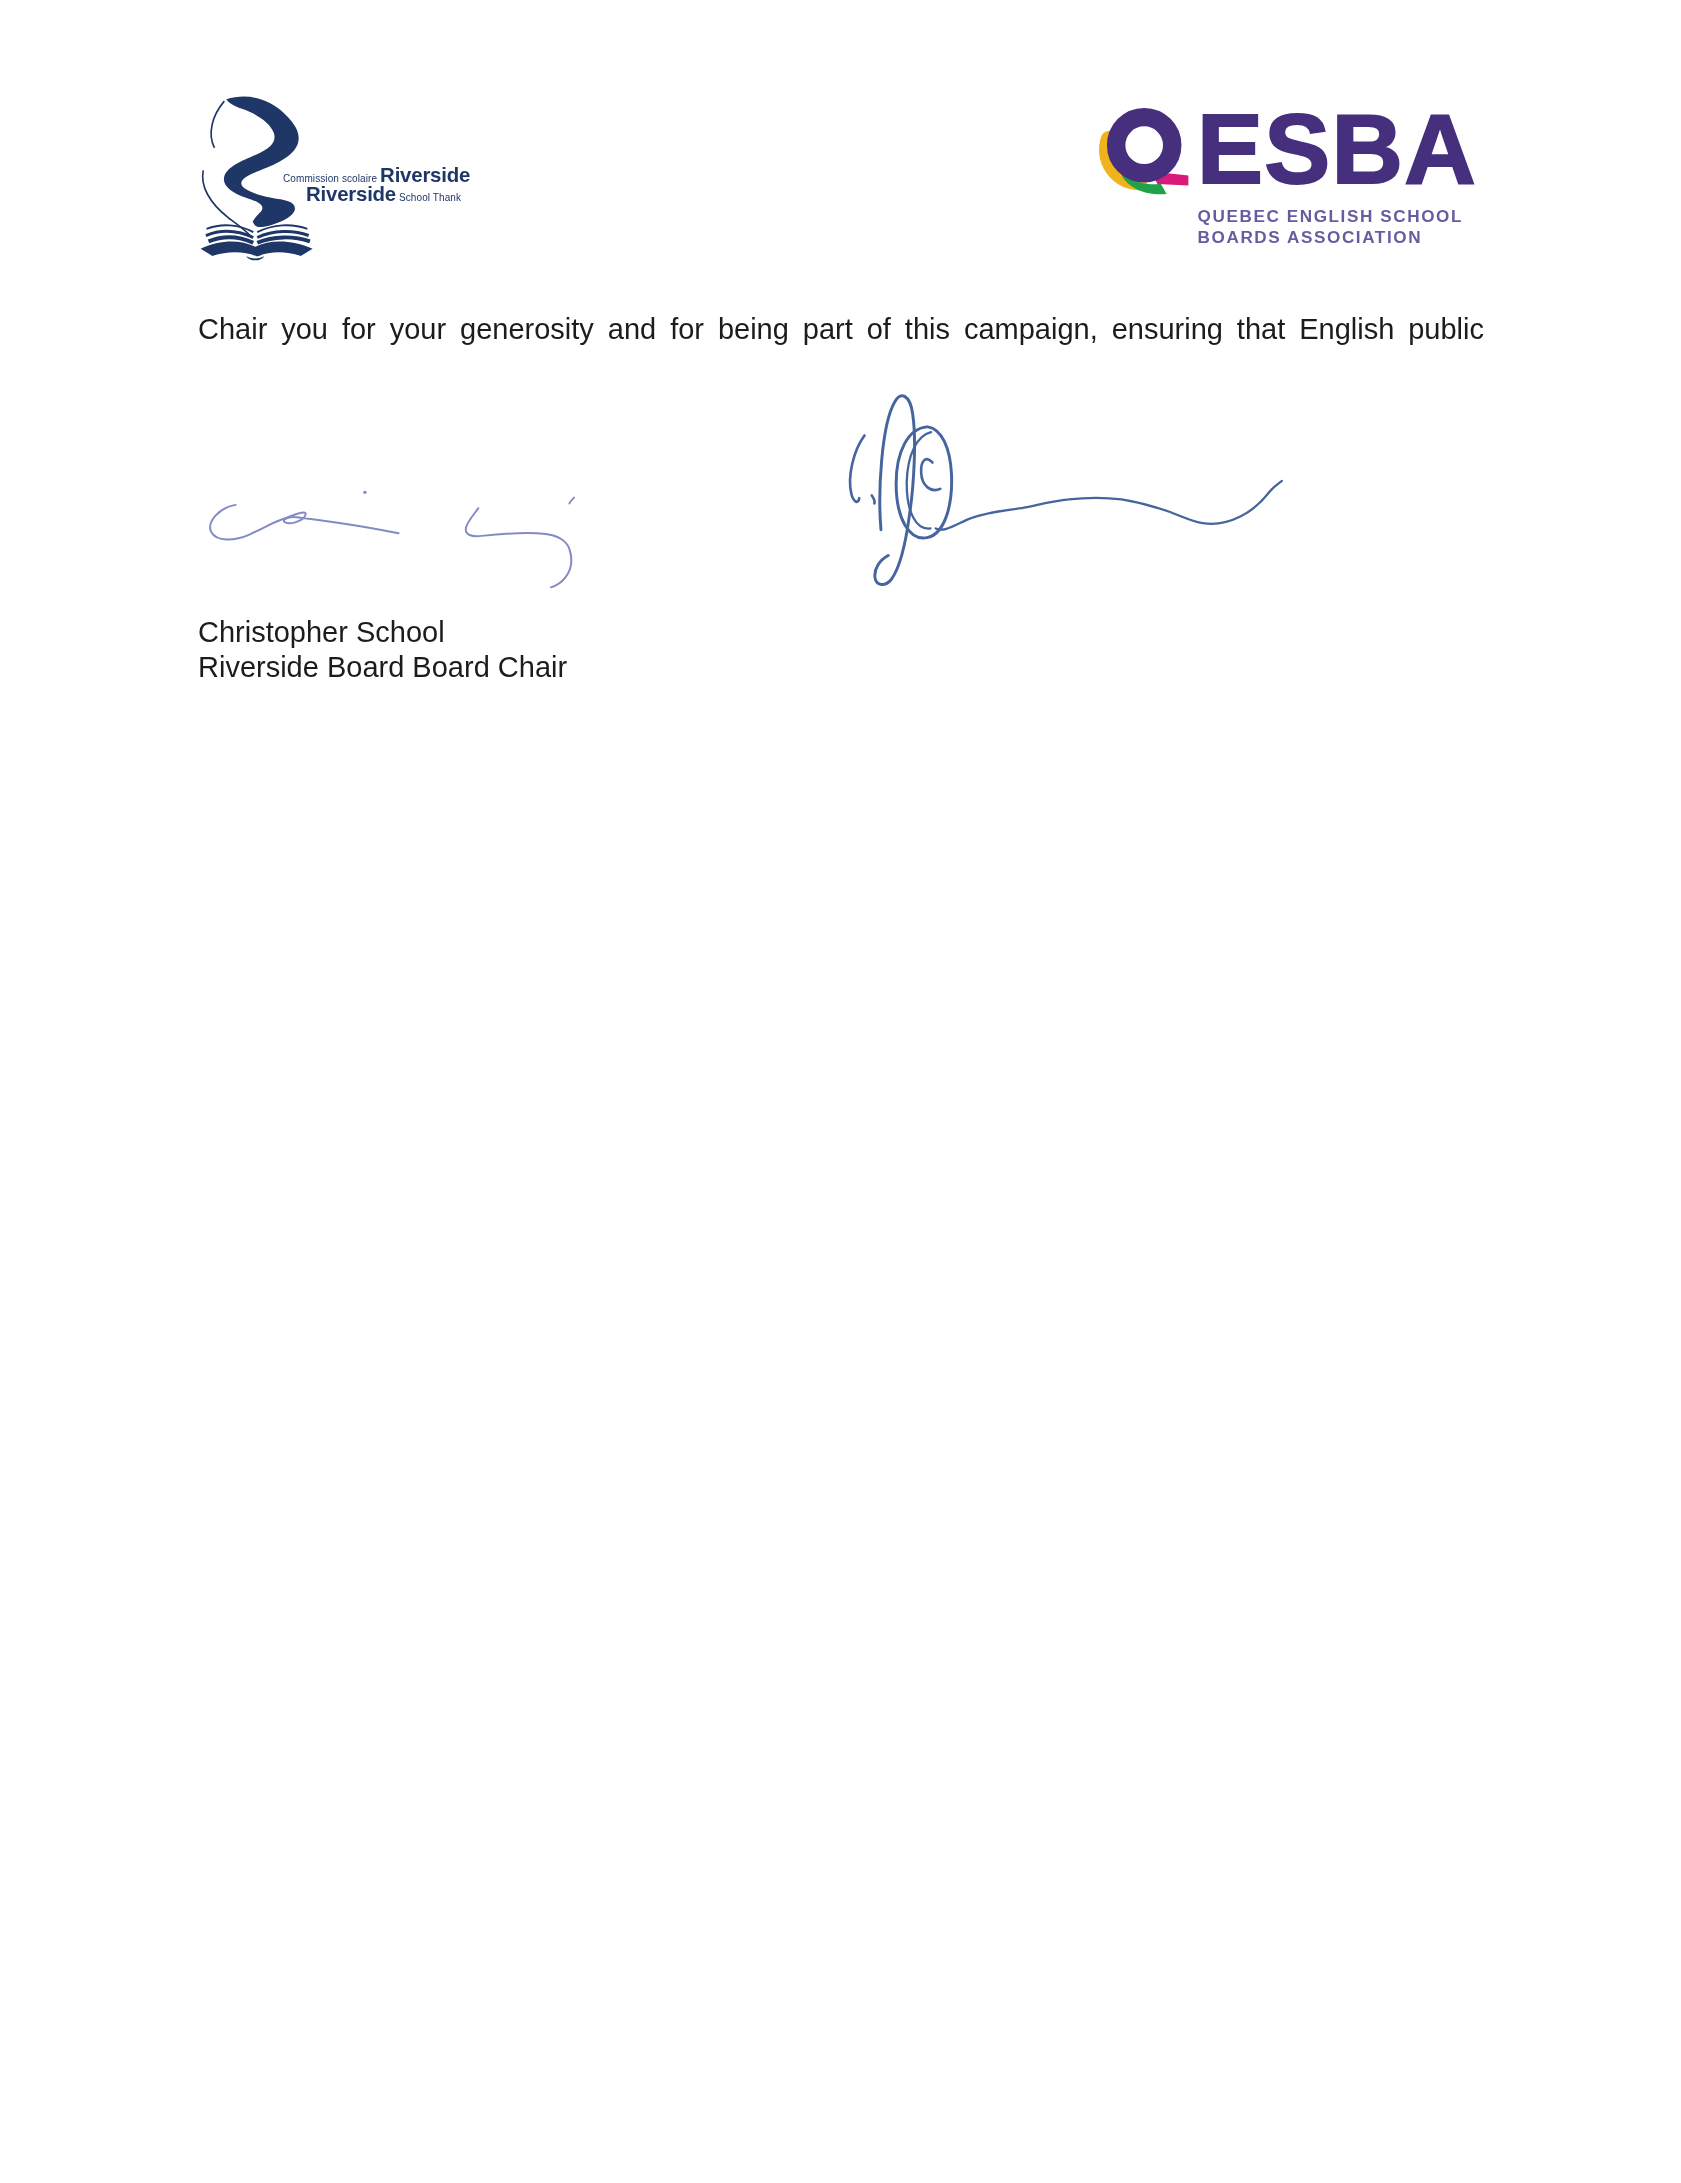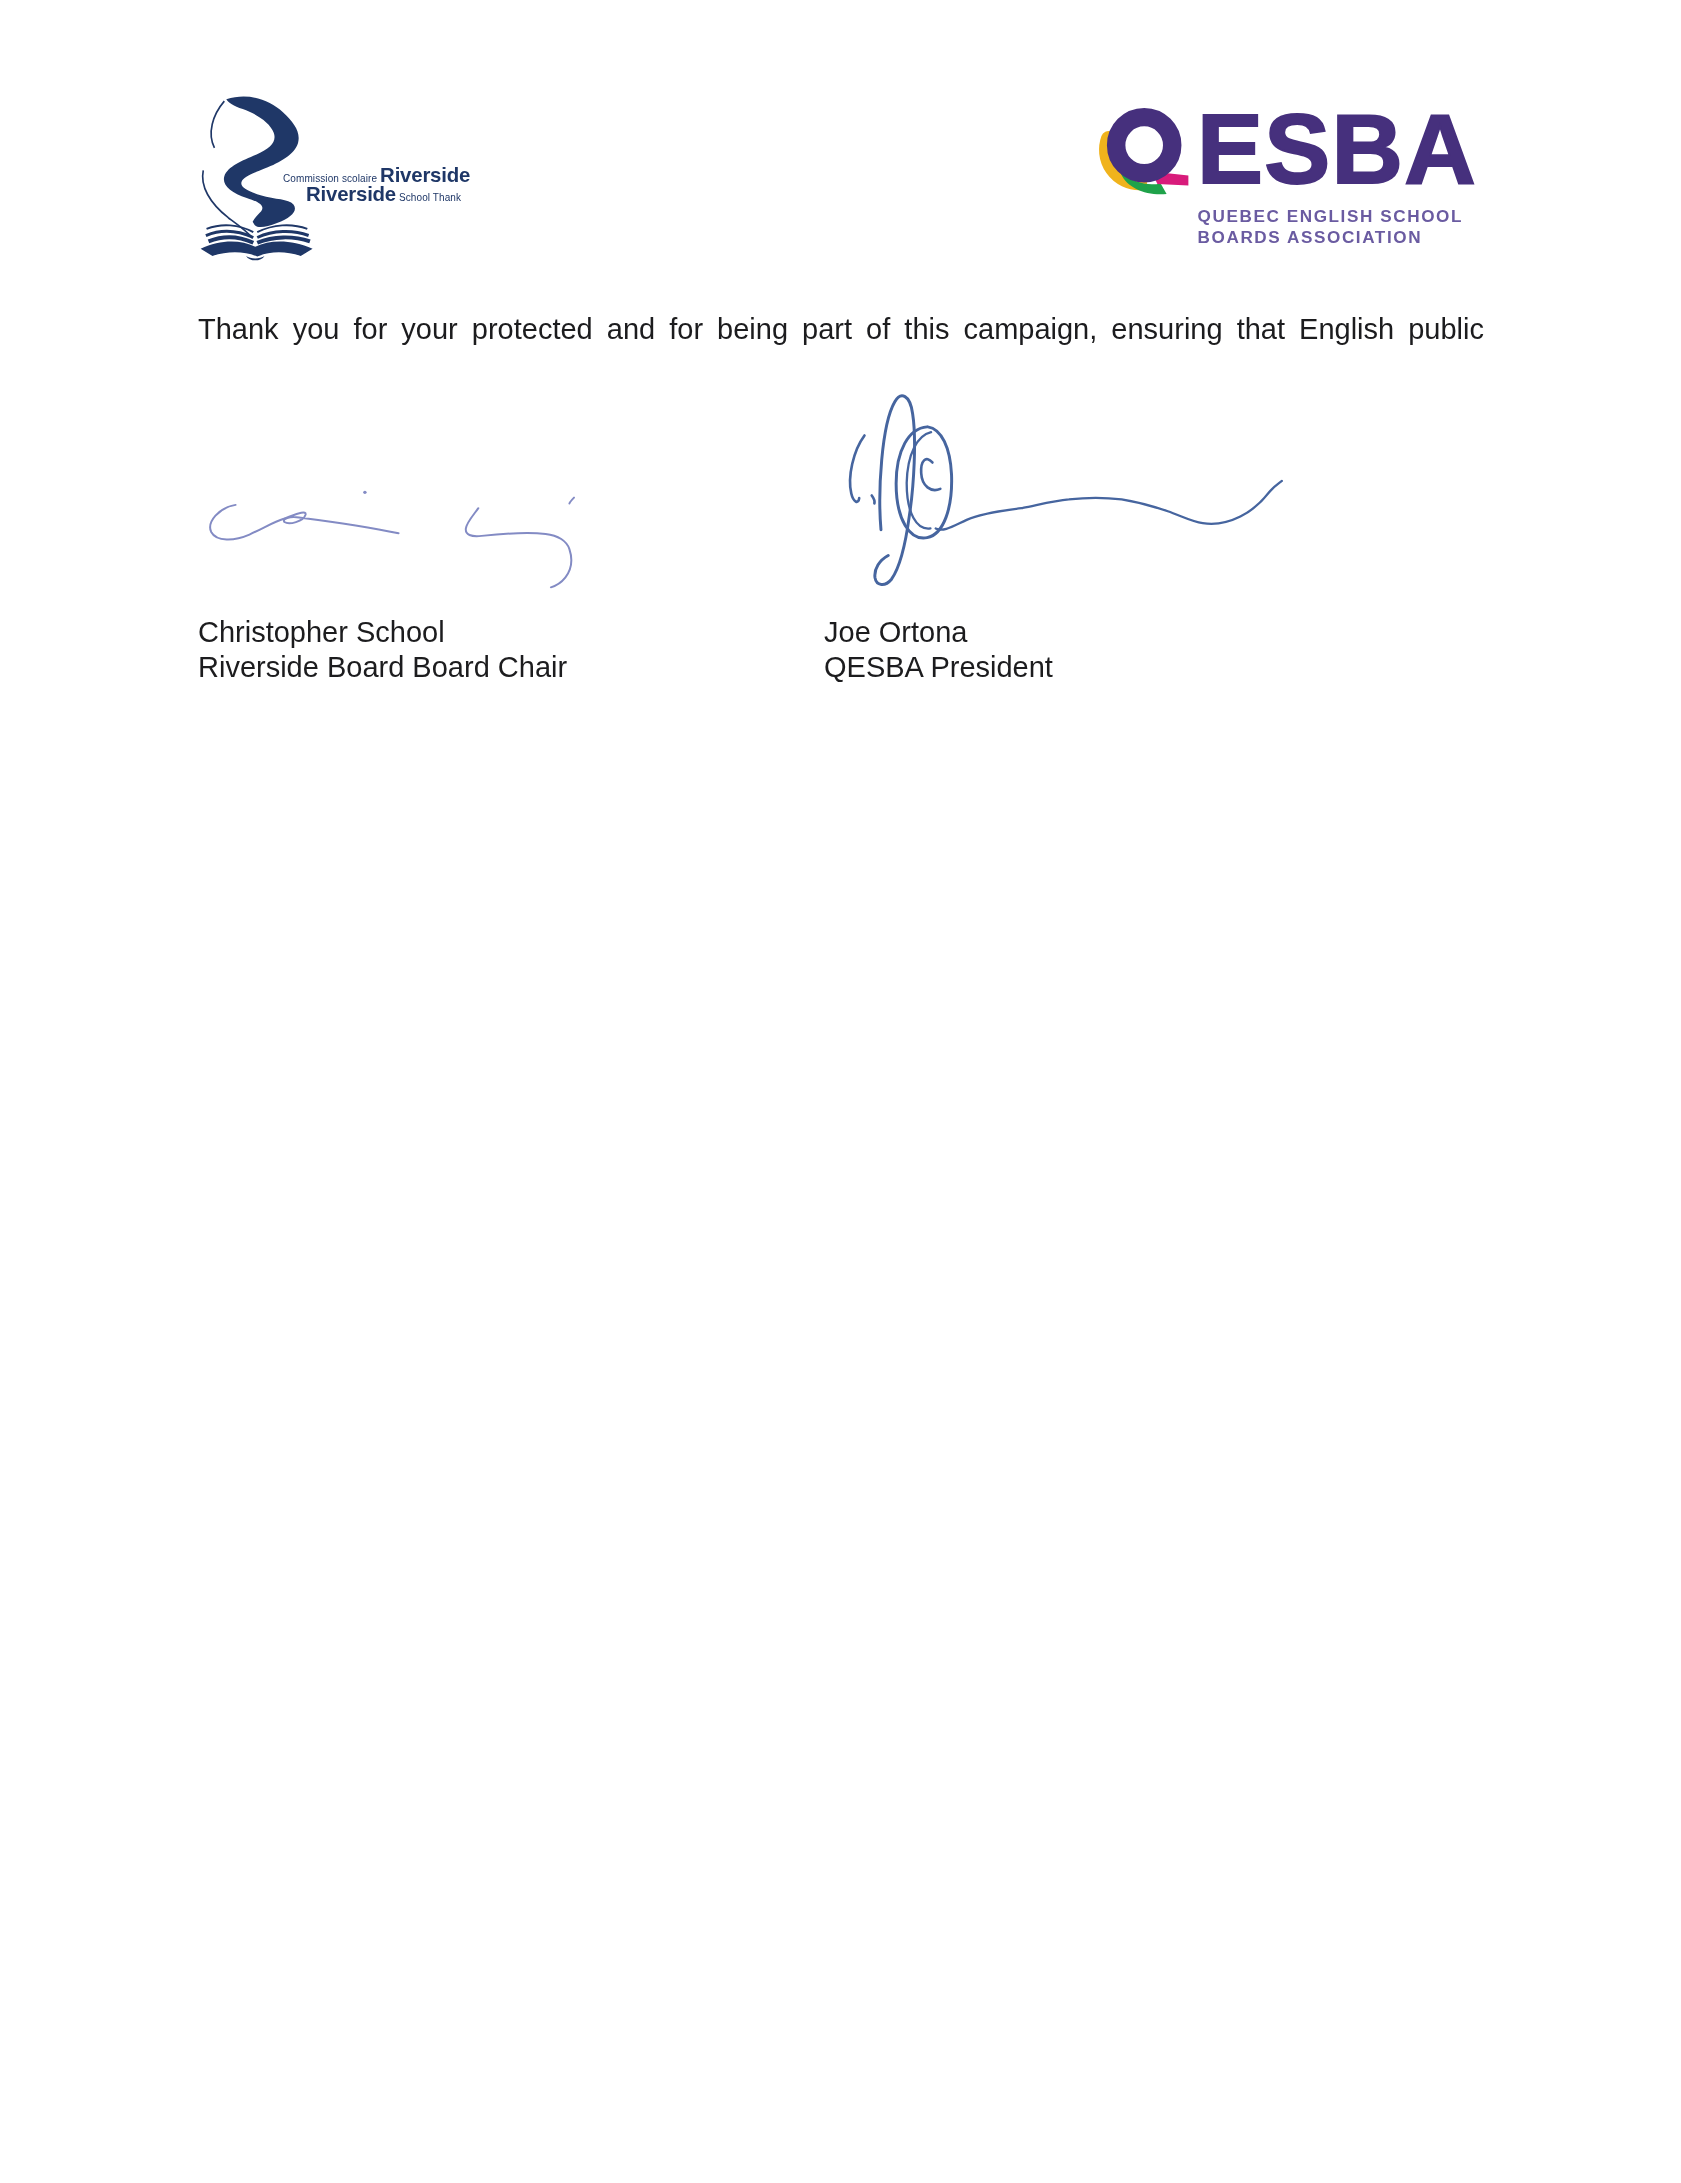--- a/index.html
+++ b/index.html
@@ -95,21 +95,21 @@
       <circle cx="85" cy="70" r="42.5" fill="none" stroke="#46307d" stroke-width="28"></circle>
 
       <text class="qesba-letters" x="165" y="128">ESBA</text>
 
       <text class="qesba-sub" x="166" y="186">QUEBEC ENGLISH SCHOOL</text>
       <text class="qesba-sub" x="166" y="219">BOARDS ASSOCIATION</text>
     </svg>
   </div>
 
   <div class="paragraph">
-    <div class="jline">Thank you for your protected and for being part of this campaign, ensuring that English public</div>
+    <div class="jline">Chair you for your generosity and for being part of this campaign, ensuring that English public</div>
   </div>
 
   <svg class="sig sig-craig" width="409" height="119" viewBox="0 0 620 180">
     <circle cx="253" cy="17" r="2.6" fill="currentColor" stroke="none"></circle>
     <path stroke-width="3" d="M57 36 C 32 40, 13 62, 20 77
              C 28 92, 55 91, 78 81
              C 100 71, 116 61, 130 57
              C 147 51, 165 43, 163 51
              C 160 61, 138 67, 131 62
              C 127 57, 139 53, 153 55
@@ -146,19 +146,15 @@
              C 535 197, 552 206, 568 208
              C 588 211, 605 208, 625 198
              C 645 188, 658 175, 668 162
              C 675 153, 683 148, 688 144"></path>
   </svg>
 
   <div class="signer signer-left">
     <div>Christopher School</div>
     <div>Riverside Board Board Chair</div>
   </div>
-  <div class="signer signer-right">
-    <div>Joe Ortona</div>
-    <div>QESBA President</div>
-  </div>
 
 </div>
 
 
 </body></html>

